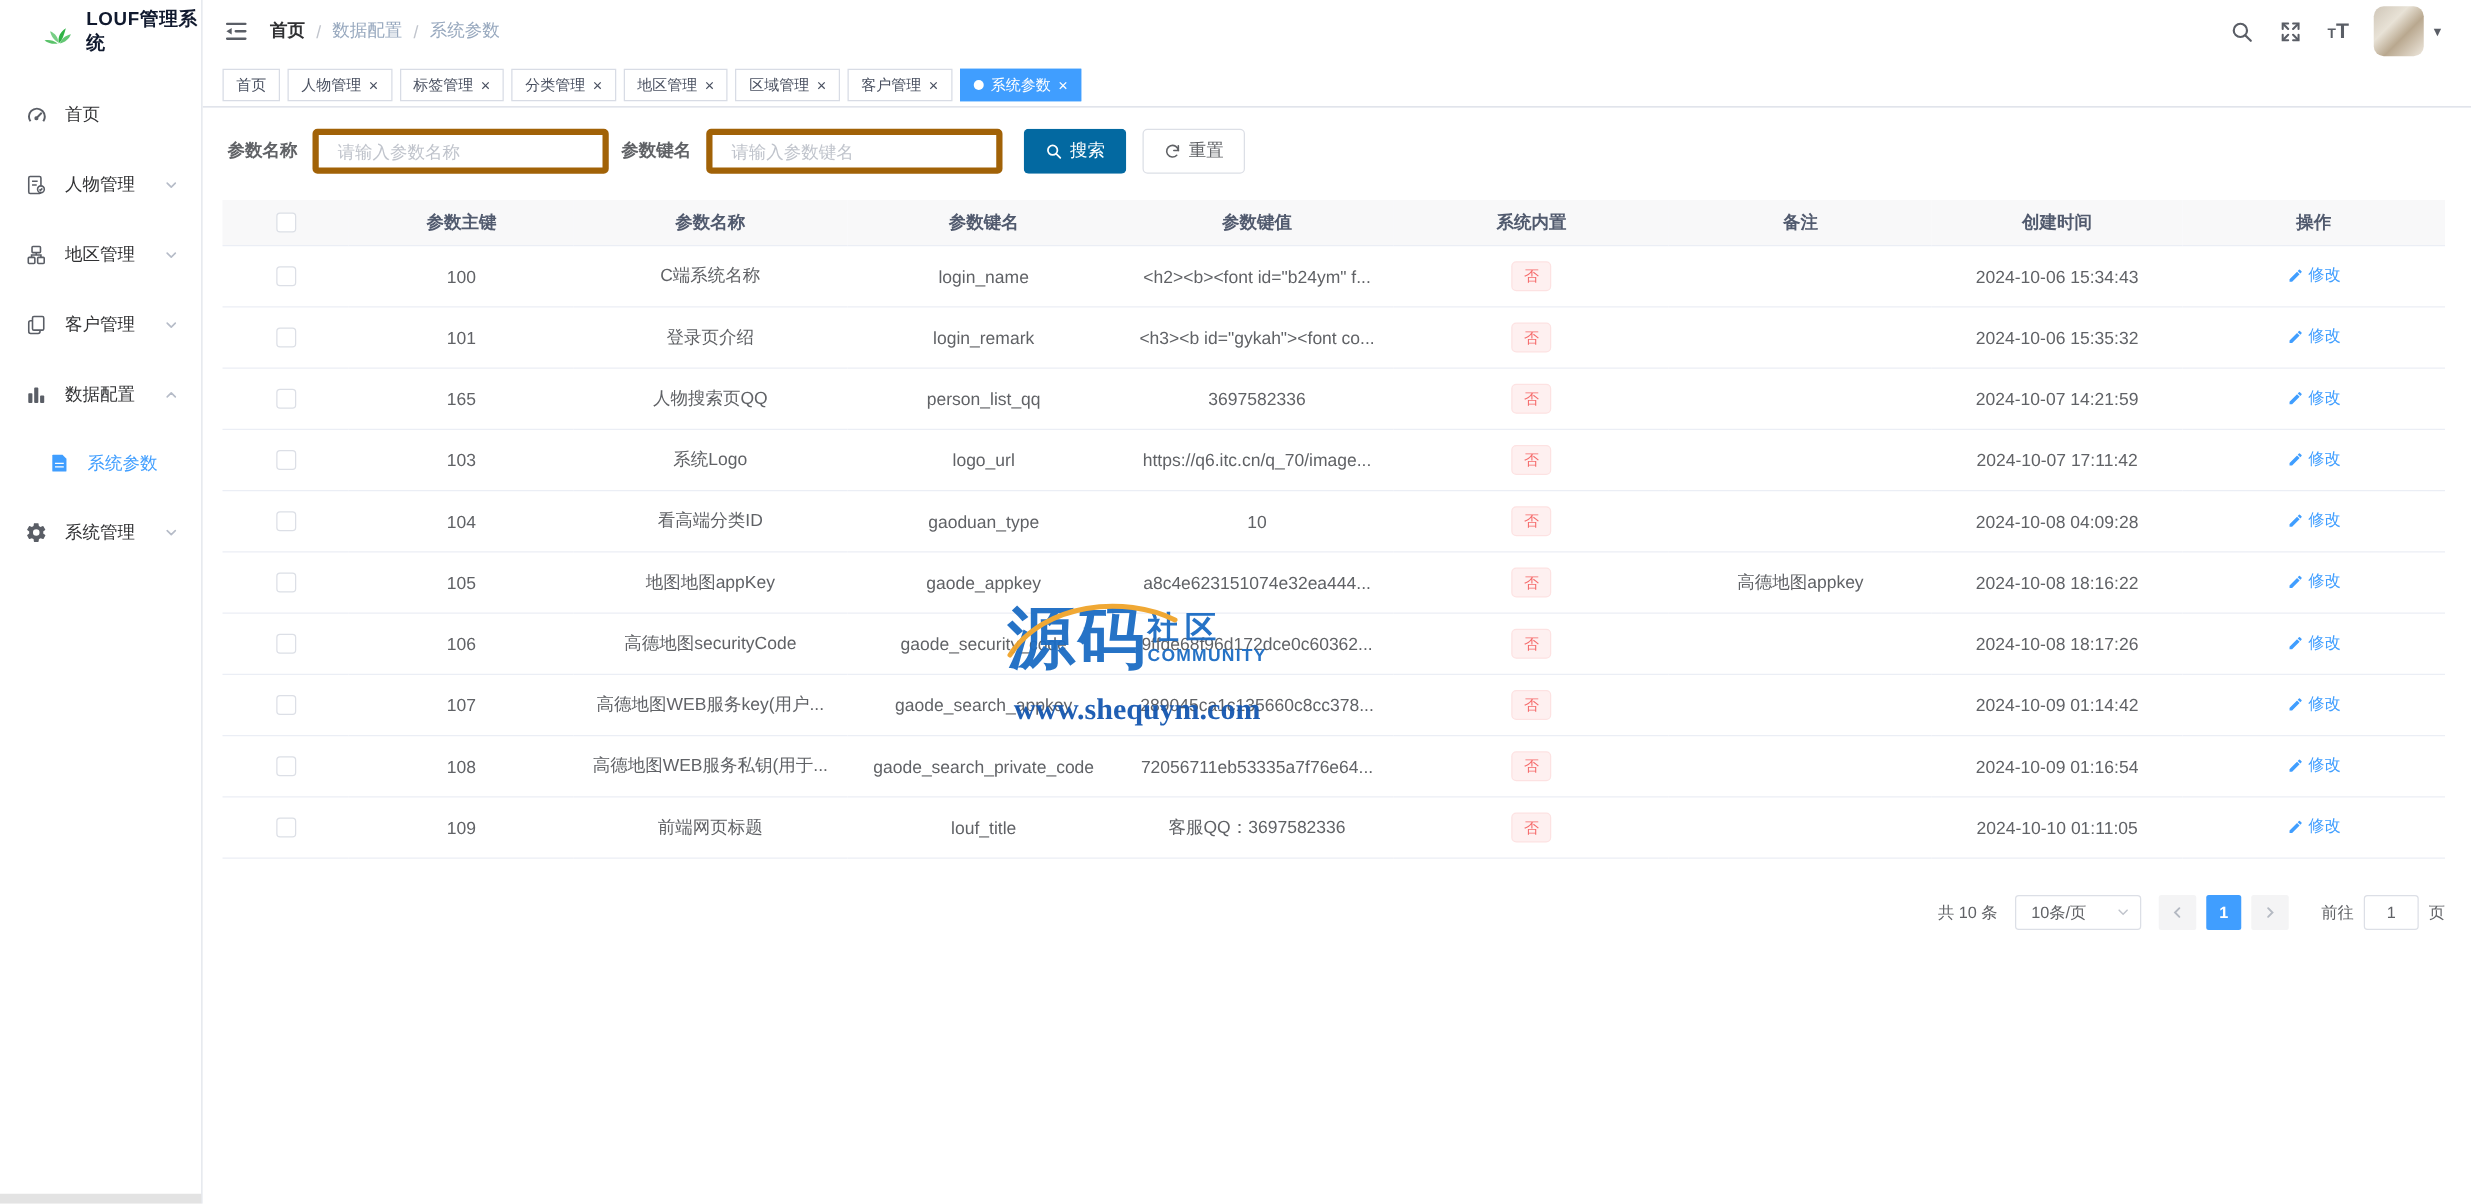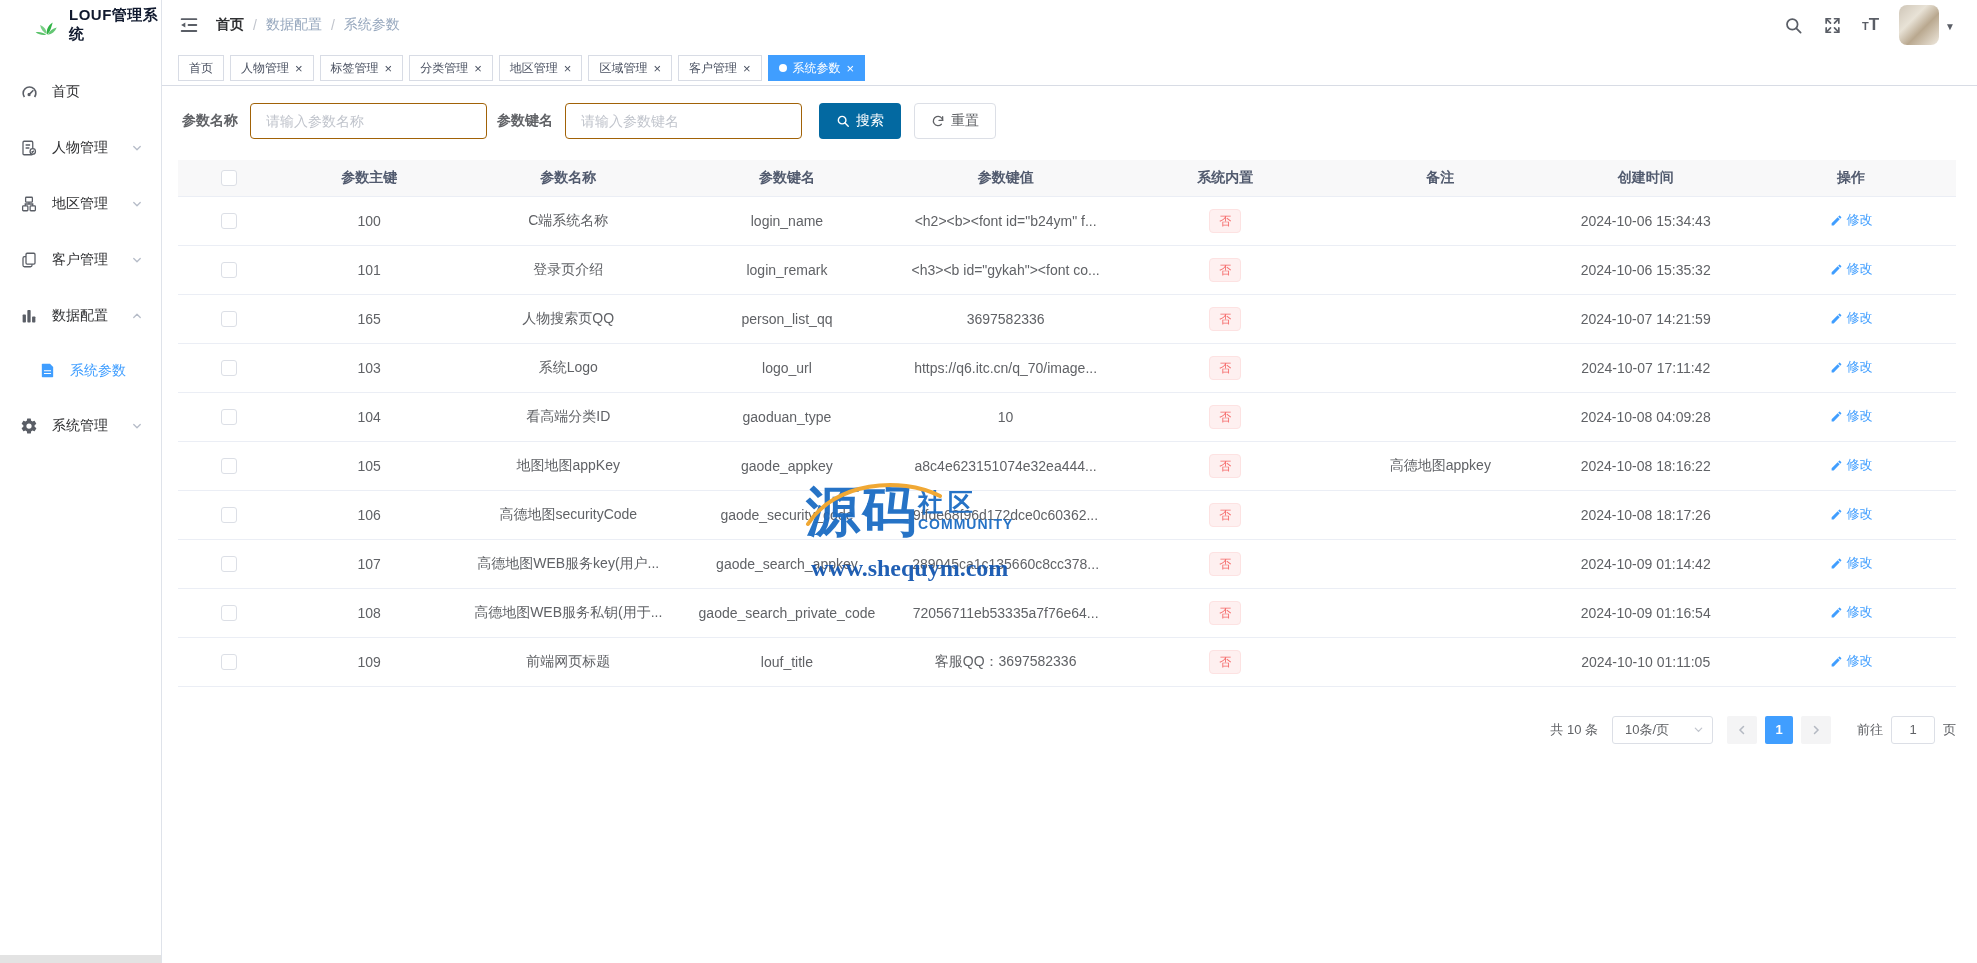--- a/index.html
+++ b/index.html
@@ -48,21 +48,21 @@
   .tab { height:26px; display:flex; align-items:center; gap:6px; padding:0 10px;
     border:1px solid #d8dce5; background:#fff; color:#495060; font-size:12px; cursor:pointer; }
   .tab .tab-close { font-size:13px; line-height:1; color:inherit; }
   .tab.active { background:#409eff; border-color:#409eff; color:#fff; }
   .tab .tab-dot { width:8px; height:8px; border-radius:50%; background:#fff; }
 
   
   .content { padding:0 21px 4px 16px; flex:1; position:relative; }
   .filter-row { display:flex; align-items:center; margin:17px 0 0 4px; }
   .filter-label { font-size:14px; font-weight:700; color:#606266; margin-right:12px; white-space:nowrap; }
-  .filter-input { width:237px; height:36px; border:1px solid #a16207; border-radius:4px;
+  .filter-input { width:237px; height:36px; border:5px solid #a16207; border-radius:4px;
     padding:0 15px; font-size:14px; color:#606266; outline:none;
     font-family:"Liberation Sans","DejaVu Sans",sans-serif; }
   .filter-input::placeholder { color:#c0c4cc; }
   .filter-label.second { margin-left:10px; }
   .btn { height:36px; border-radius:4px; font-size:14px; display:inline-flex; align-items:center;
     gap:6px; padding:0 16px; cursor:pointer; border:1px solid transparent; }
   .btn-primary { background:#0369a1; color:#fff; margin-left:17px; }
   .btn-plain { background:#fff; color:#606266; border-color:#dcdfe6; margin-left:13px; }
 
   table.data-table { width:100%; border-collapse:collapse; table-layout:fixed; margin-top:21px; }

